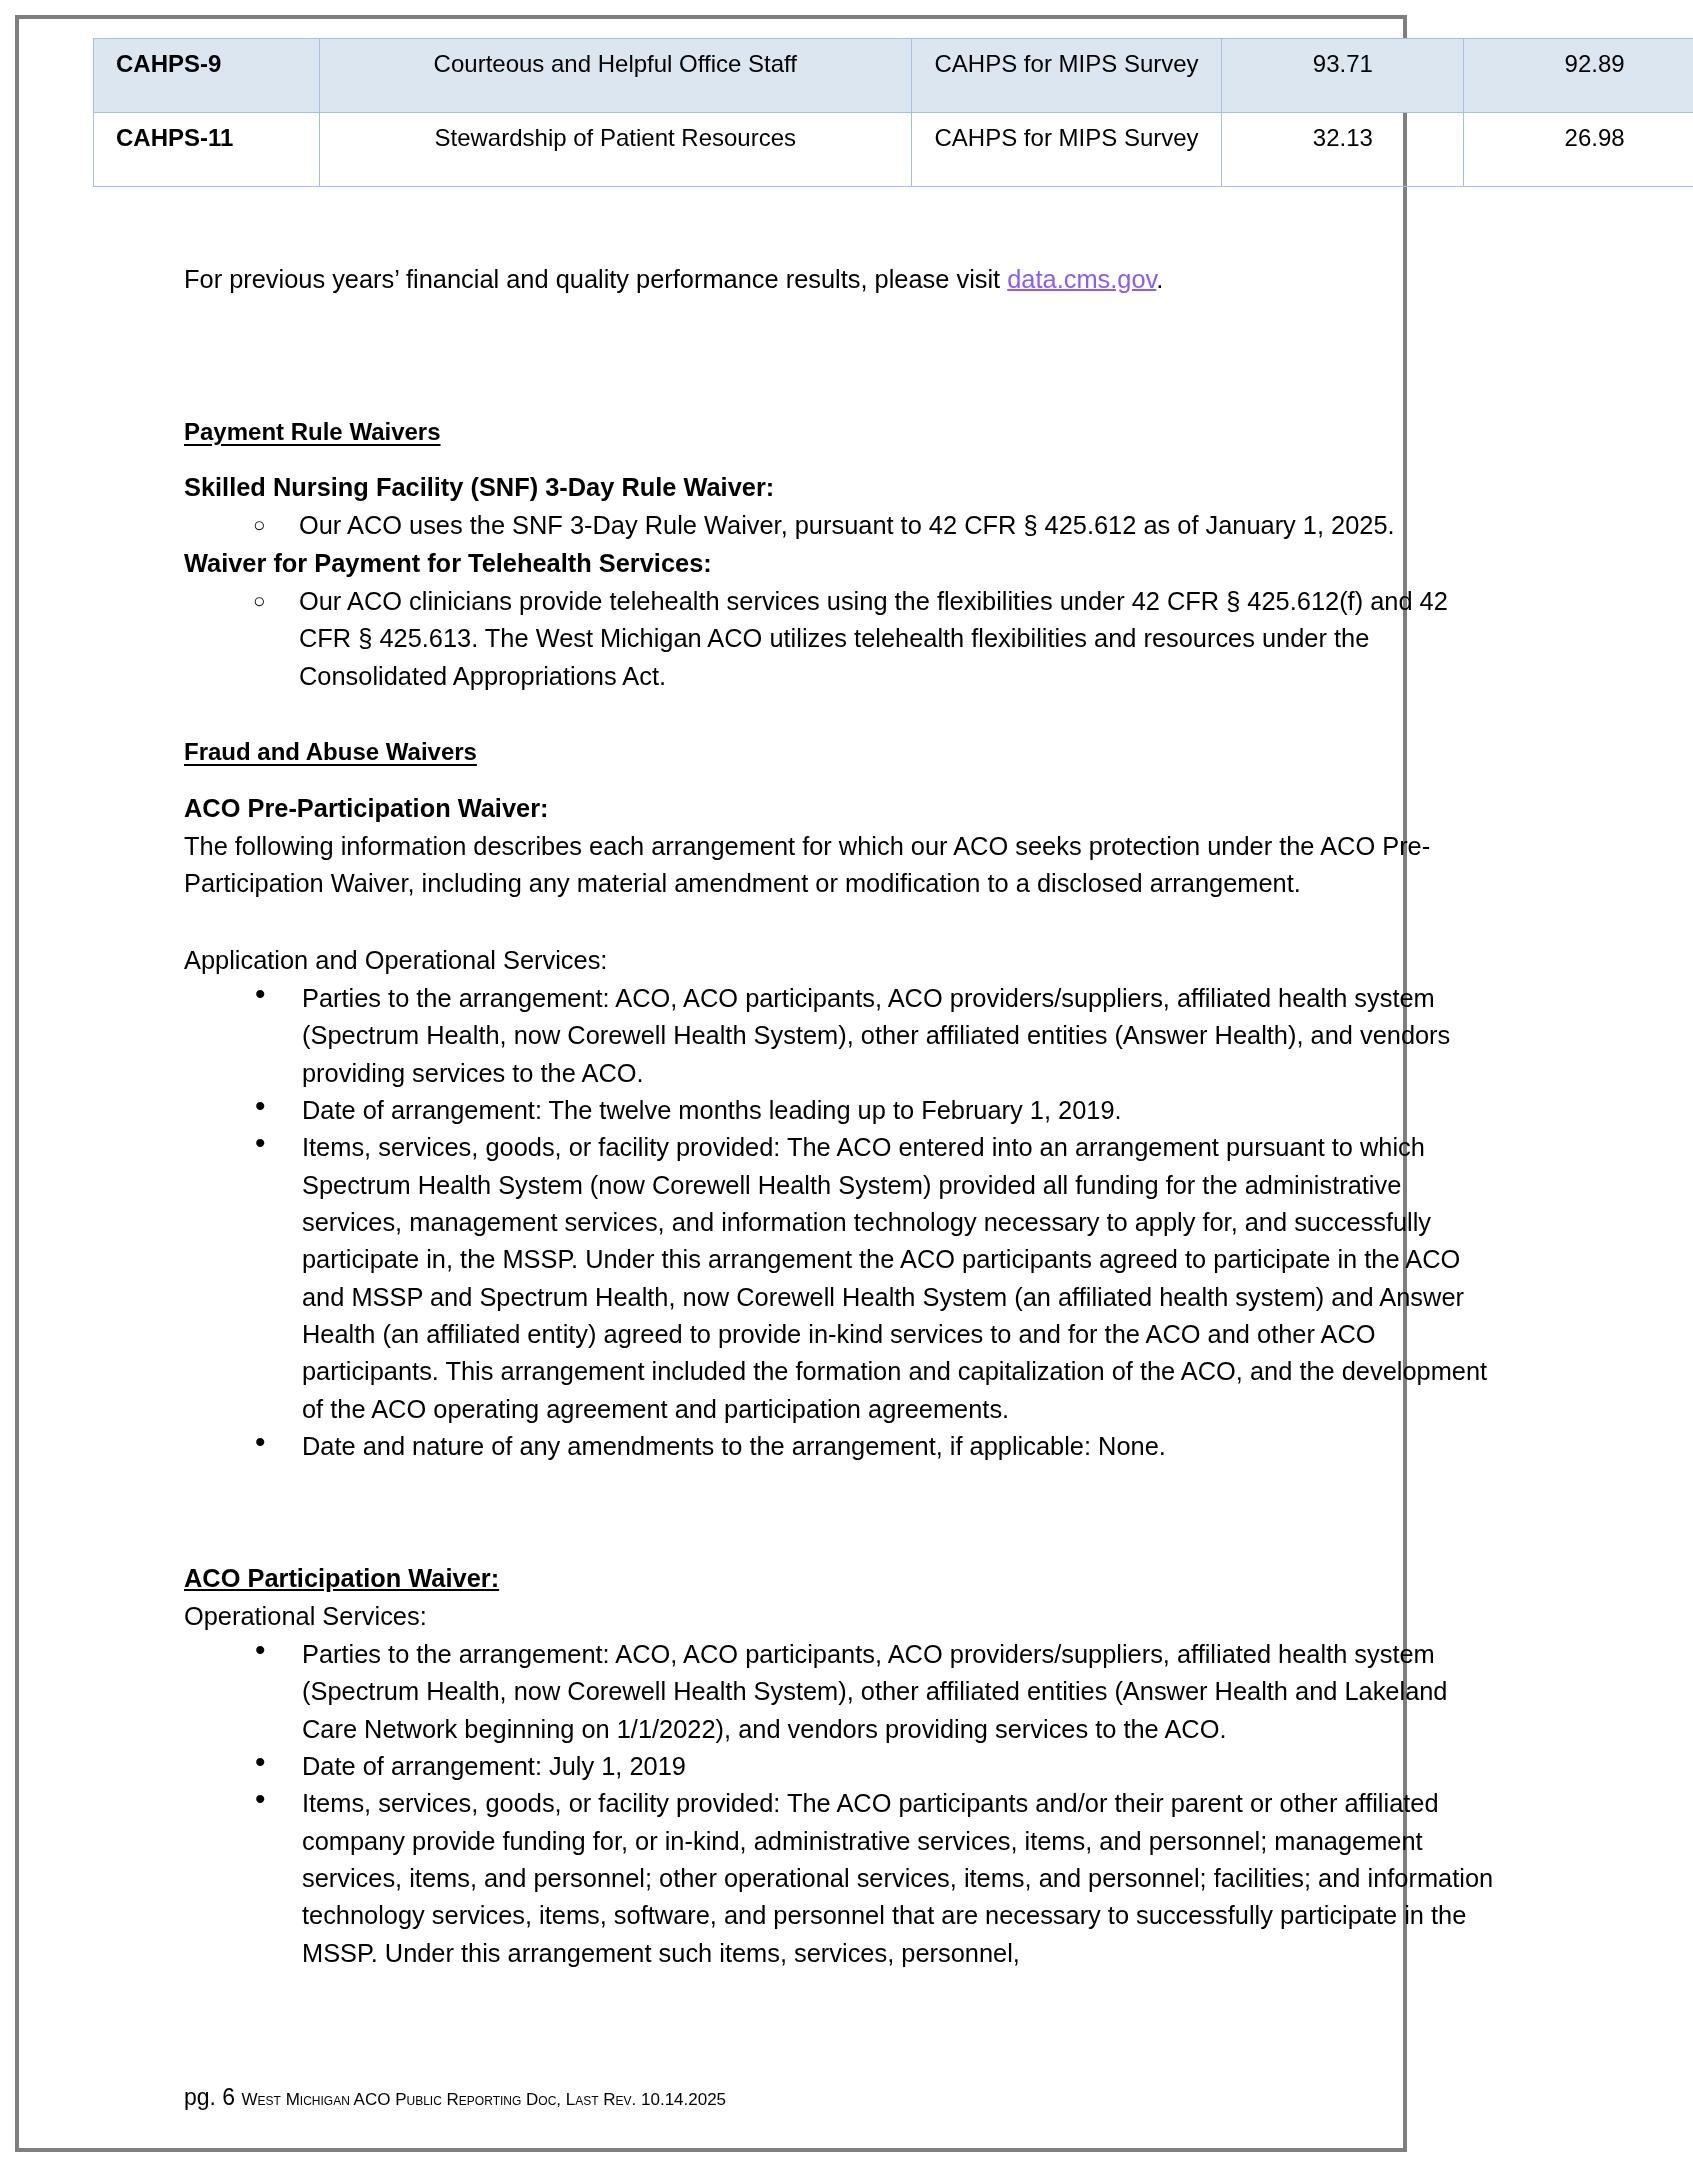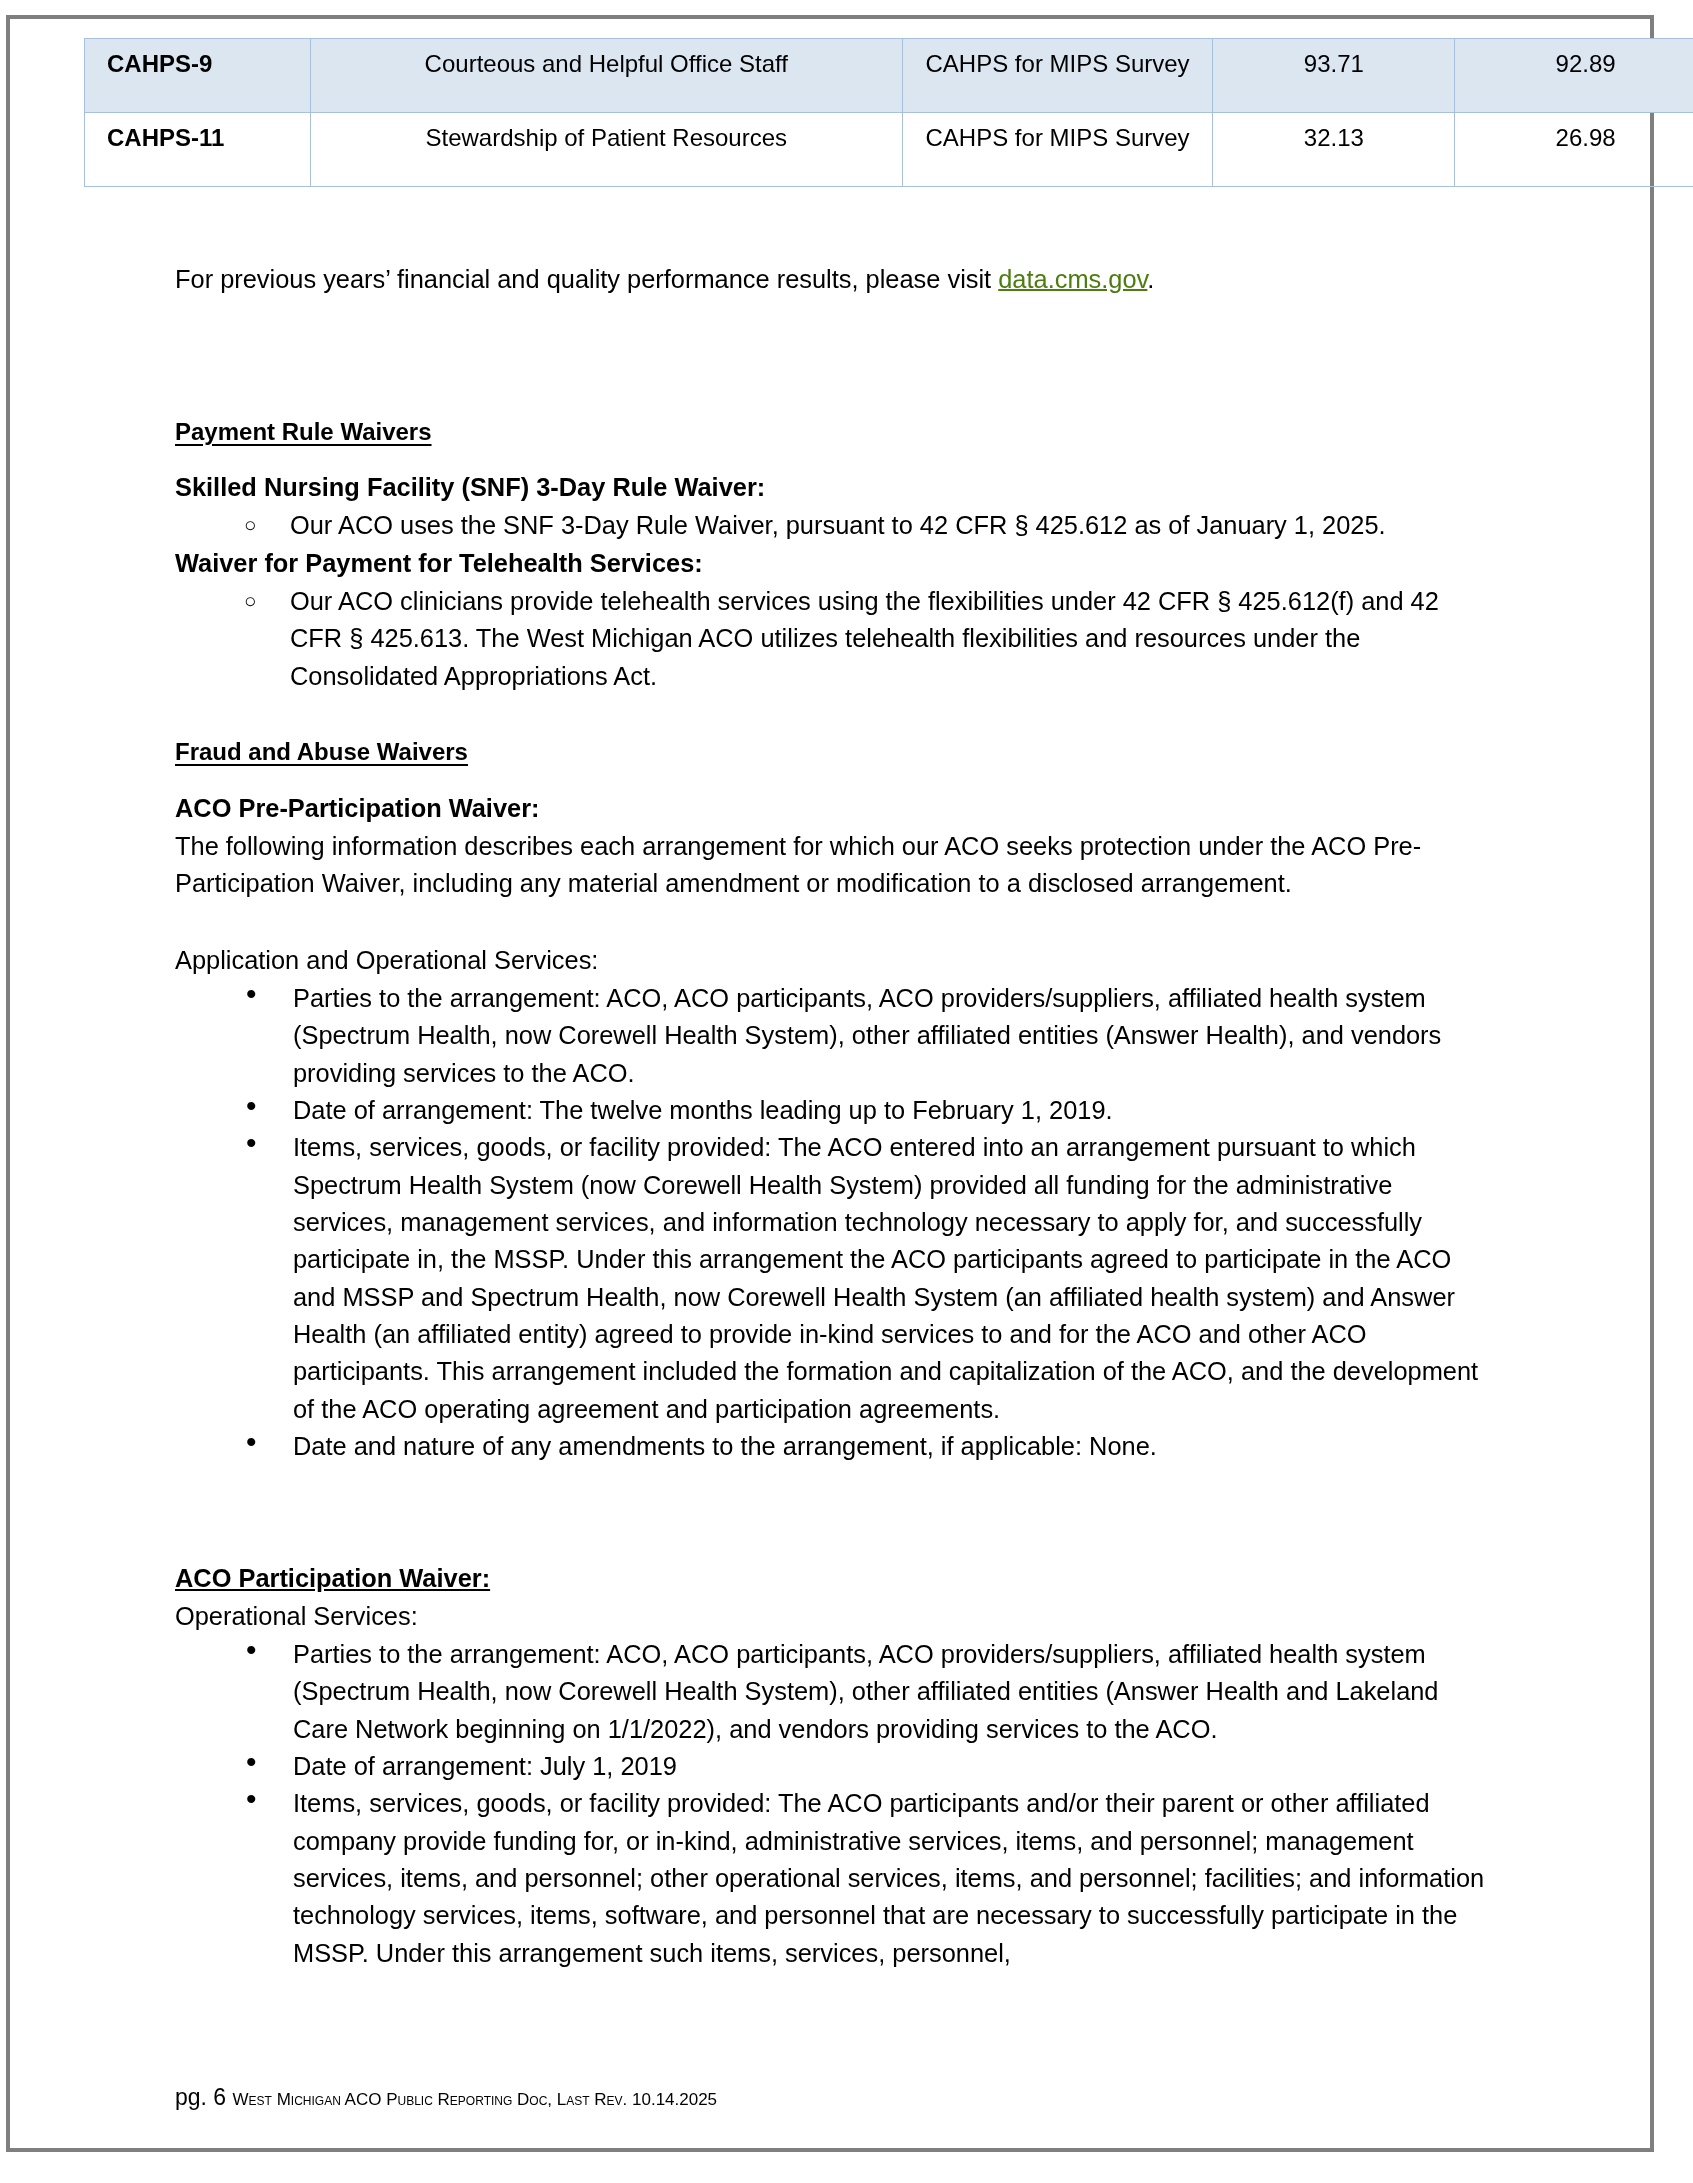--- a/index.html
+++ b/index.html
@@ -12,23 +12,23 @@
     height: 2183px;
     font-family: "Liberation Sans", sans-serif;
     color: #000000;
     position: relative;
     overflow: hidden;
   }
 
   
   .page-frame {
     position: absolute;
-    left: 6px;
+    left: 15px;
     top: 15px;
-    width: 1648px;
+    width: 1392px;
     height: 2137px;
     border: 4.1px solid #7f7f7f;
     box-sizing: border-box;
     background: #ffffff;
   }
 
   .page-inner {
     position: absolute;
     left: 0;
     top: 0;
@@ -72,21 +72,21 @@
     left: 165px;
     width: 1313px;
   }
   .note-line {
     left: 165px;
     width: 1347px;
   }
 
   a.inline-link,
   .inline-link {
-    color: #4d7c0f;
+    color: #8b5cf6;
     text-underline-offset: 1.4px;
   }
 
   h1.section-head {
     position: absolute;
     left: 165px;
     margin: 0;
     font-size: 24px;
     font-weight: bold;
     line-height: 1.2;

